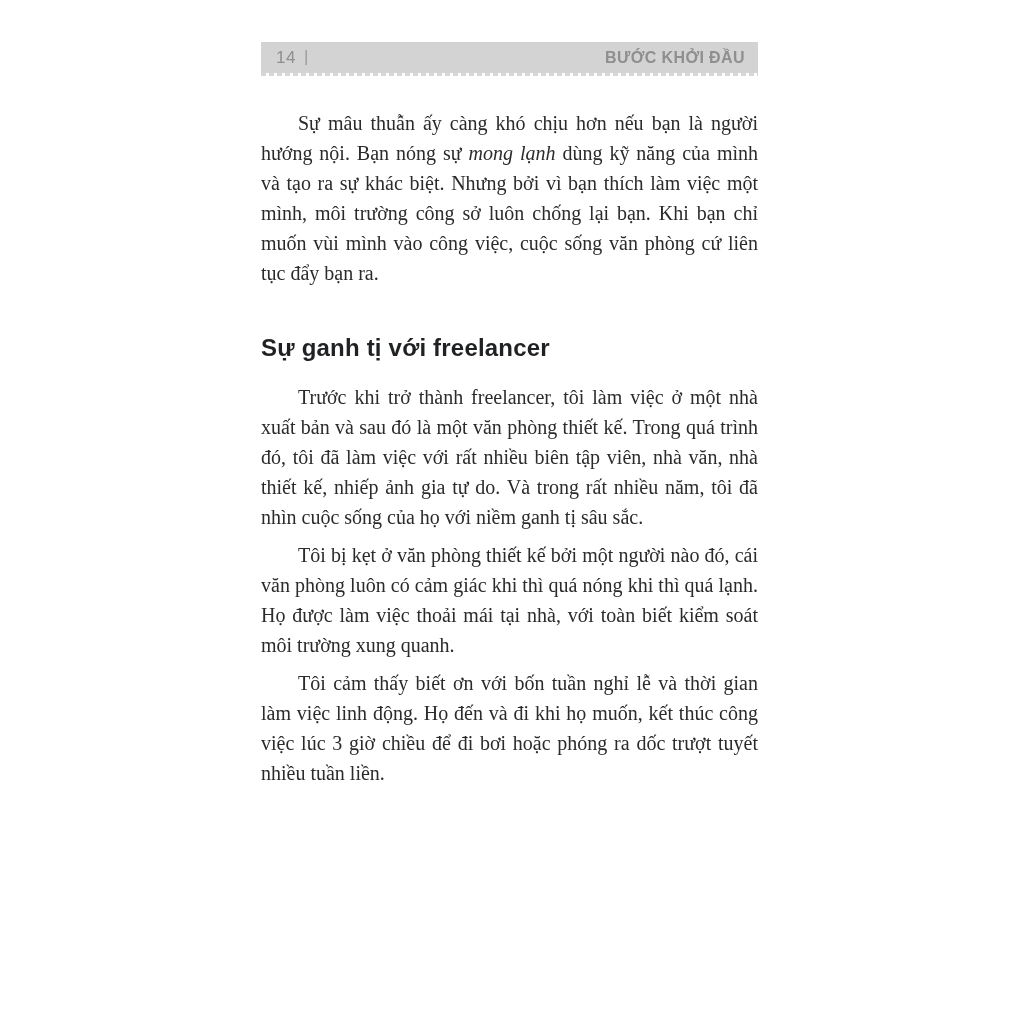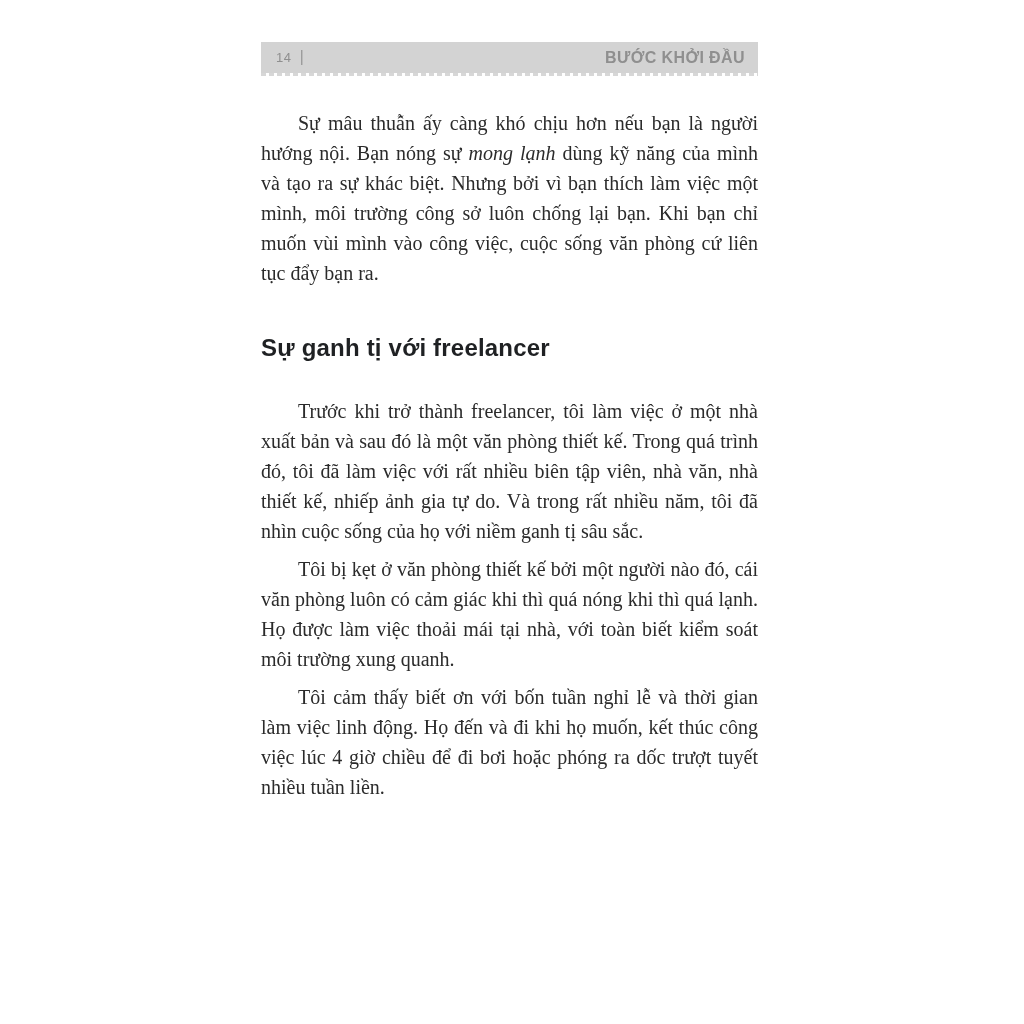--- a/index.html
+++ b/index.html
@@ -41,21 +41,21 @@
     bottom: -3px;
     height: 3px;
     background: repeating-linear-gradient(90deg, #d7d7d7 0 5px, rgba(255,255,255,0) 5px 8px);
   }
   .head-left {
     display: flex;
     align-items: center;
     gap: 8px;
   }
   .page-number {
-    font-size: 13px;
+    font-size: 17px;
     letter-spacing: 0.5px;
   }
   .head-divider {
     font-size: 17px;
     color: #9b9b9b;
     transform: translateY(-1px);
   }
   .running-title {
     font-size: 16px;
     font-weight: 600;
@@ -75,21 +75,21 @@
     text-indent: 37px;
   }
   .body-text em {
     font-style: italic;
   }
   .section-heading {
     font-family: "Liberation Sans", sans-serif;
     font-size: 24px;
     font-weight: 700;
     color: #1f2123;
-    margin: 45px 0 33px 0;
+    margin: 45px 0 19px 0;
     text-align: left;
     letter-spacing: 0.2px;
   }
 </style>
 </head>
 <body>
 
 <div class="page">
   <div class="content-col">
 
@@ -103,17 +103,17 @@
 
     <main class="body-text">
 
       <p><span>Sự mâu thuẫn ấy càng khó chịu hơn nếu bạn là người hướng nội. Bạn nóng sự </span><em>mong lạnh</em><span> dùng kỹ năng của mình và tạo ra sự khác biệt. Nhưng bởi vì bạn thích làm việc một mình, môi trường công sở luôn chống lại bạn. Khi bạn chỉ muốn vùi mình vào công việc, cuộc sống văn phòng cứ liên tục đẩy bạn ra.</span></p>
 
 
       <h2 class="section-heading">Sự ganh tị với freelancer</h2>
 
       <p>Trước khi trở thành freelancer, tôi làm việc ở một nhà xuất bản và sau đó là một văn phòng thiết kế. Trong quá trình đó, tôi đã làm việc với rất nhiều biên tập viên, nhà văn, nhà thiết kế, nhiếp ảnh gia tự do. Và trong rất nhiều năm, tôi đã nhìn cuộc sống của họ với niềm ganh tị sâu sắc.</p>
       <p>Tôi bị kẹt ở văn phòng thiết kế bởi một người nào đó, cái văn phòng luôn có cảm giác khi thì quá nóng khi thì quá lạnh. Họ được làm việc thoải mái tại nhà, với toàn biết kiểm soát môi trường xung quanh.</p>
-      <p>Tôi cảm thấy biết ơn với bốn tuần nghỉ lễ và thời gian làm việc linh động. Họ đến và đi khi họ muốn, kết thúc công việc lúc 4 giờ chiều để đi bơi hoặc phóng ra dốc trượt tuyết nhiều tuần liền.</p>
+      <p>Tôi cảm thấy biết ơn với bốn tuần nghỉ lễ và thời gian làm việc linh động. Họ đến và đi khi họ muốn, kết thúc công việc lúc 3 giờ chiều để đi bơi hoặc phóng ra dốc trượt tuyết nhiều tuần liền.</p>
 
     </main>
   </div>
 </div>
 
 </body></html>

